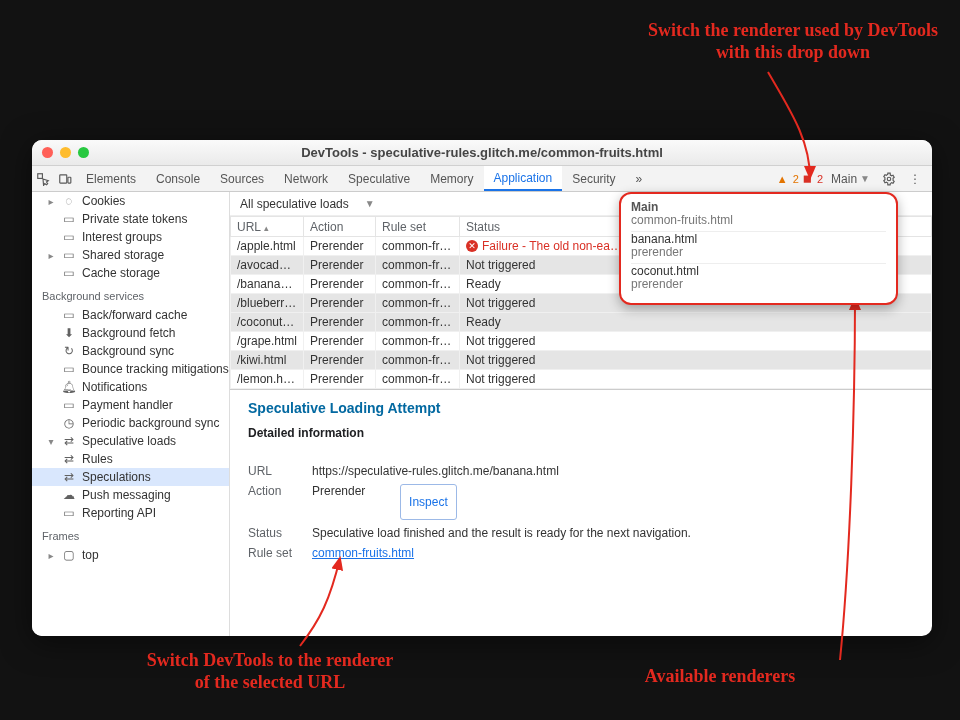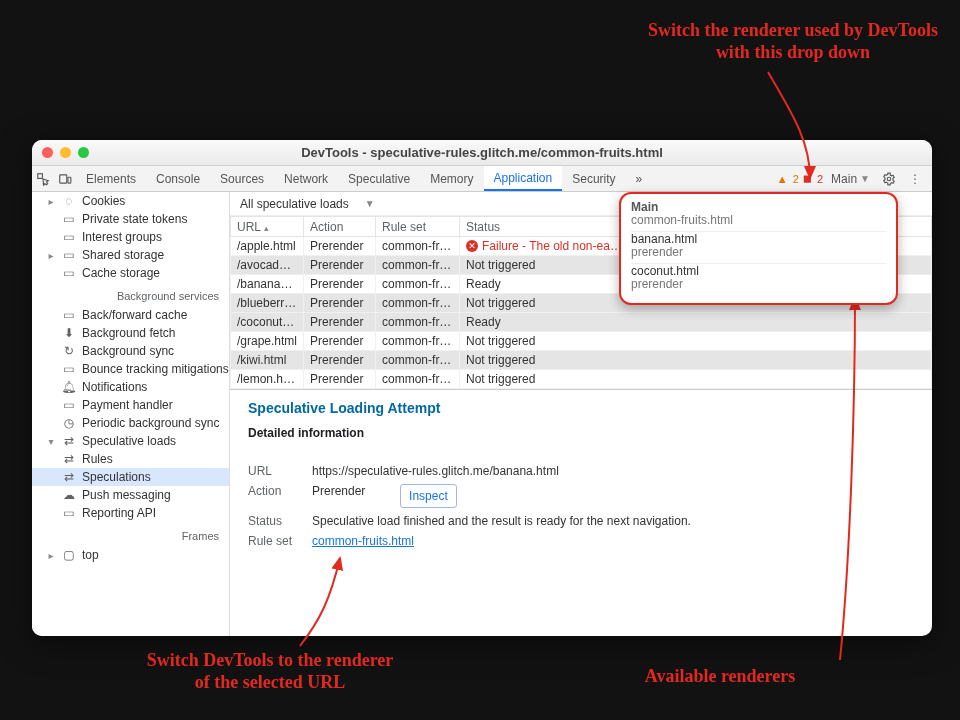--- a/index.html
+++ b/index.html
@@ -54,36 +54,36 @@
   .tri-warn { color:#e37400;}
   .sq-err { color:#d93025;}
   .main-dd { display:flex;align-items:center;gap:3px;color:#555;padding:0 4px;}
   .content { flex:1 1 auto; display:flex; overflow:hidden;}
   .sidebar { width:198px; border-right:1px solid #ddd; overflow-y:auto; font-size:12px; color:#333; background:#fff;}
   .side-item { display:flex; align-items:center; gap:6px; height:18px; padding-left:14px; cursor:pointer;}
   .side-item .tw{width:10px;display:inline-block;text-align:center;color:#888; font-size:10px;}
   .side-item .ic{width:14px;color:#616161;display:inline-flex;align-items:center;justify-content:center;}
   .side-item.lvl1{padding-left:30px;}
   .side-item.sel{background:#d9e7fd;}
-  .side-section { font-size:11px; color:#5f6368; padding:8px 10px 4px 10px;text-align:right;}
+  .side-section { font-size:11px; color:#5f6368; padding:8px 10px 4px 10px;}
   .table-area { flex:1; display:flex; flex-direction:column; overflow:hidden;}
   .filterbar { height:24px; display:flex; align-items:center; padding-left:10px; font-size:12px; color:#333; border-bottom:1px solid #eee; gap:16px;}
   .datagrid { flex:0 0 auto; overflow:hidden;}
   table { width:100%; border-collapse:collapse; font-size:12px;}
   th { text-align:left; border:1px solid #e4e4e4; padding:2px 6px; color:#5f6368; font-weight:normal; background:#fff; height:20px;}
   td { border:1px solid #f0f0f0; padding:2px 6px; height:18px; white-space:nowrap; overflow:hidden; text-overflow:ellipsis;}
   tr.alt td{background:#e5e5e5;}
   .status-fail{color:#d93025; display:flex;align-items:center;gap:4px;}
   .fail-dot{width:12px;height:12px;border-radius:50%;background:#d93025;color:#fff;display:inline-flex;align-items:center;justify-content:center;font-size:9px;line-height:1;}
   .detail { border-top:1px solid #ccc; padding:10px 18px 4px 18px; flex:1; overflow:auto;}
   .detail h1{font-size:14px;font-weight:600;color:#0369a1;margin-bottom:10px;}
   .detail h2{font-size:12px;font-weight:600;color:#202124;margin:4px 0 24px 0;}
   .kv{display:flex;gap:14px;margin:6px 0;font-size:12px;}
   .kv .k{width:50px;color:#5f6368;}
-  .inspect-btn{border:1px solid #9cb9e7;color:#1a73e8;background:#fff;padding:4px 8px;border-radius:3px;font-size:12px;cursor:pointer;}
+  .inspect-btn{border:1px solid #9cb9e7;color:#1a73e8;background:#fff;padding:10px 8px;border-radius:3px;font-size:12px;cursor:pointer;}
   .link{color:#1a73e8;text-decoration:underline;cursor:pointer;}
   
   .dd-popup{
     position:absolute;
     top:192px; left:619px; width:279px;
     background:#fff; border:2px solid #e3291f; border-radius:12px;
     box-shadow:0 4px 12px rgba(0,0,0,0.3);
     padding:6px 10px 8px 10px;
     z-index:50;
     font-size:12px;

